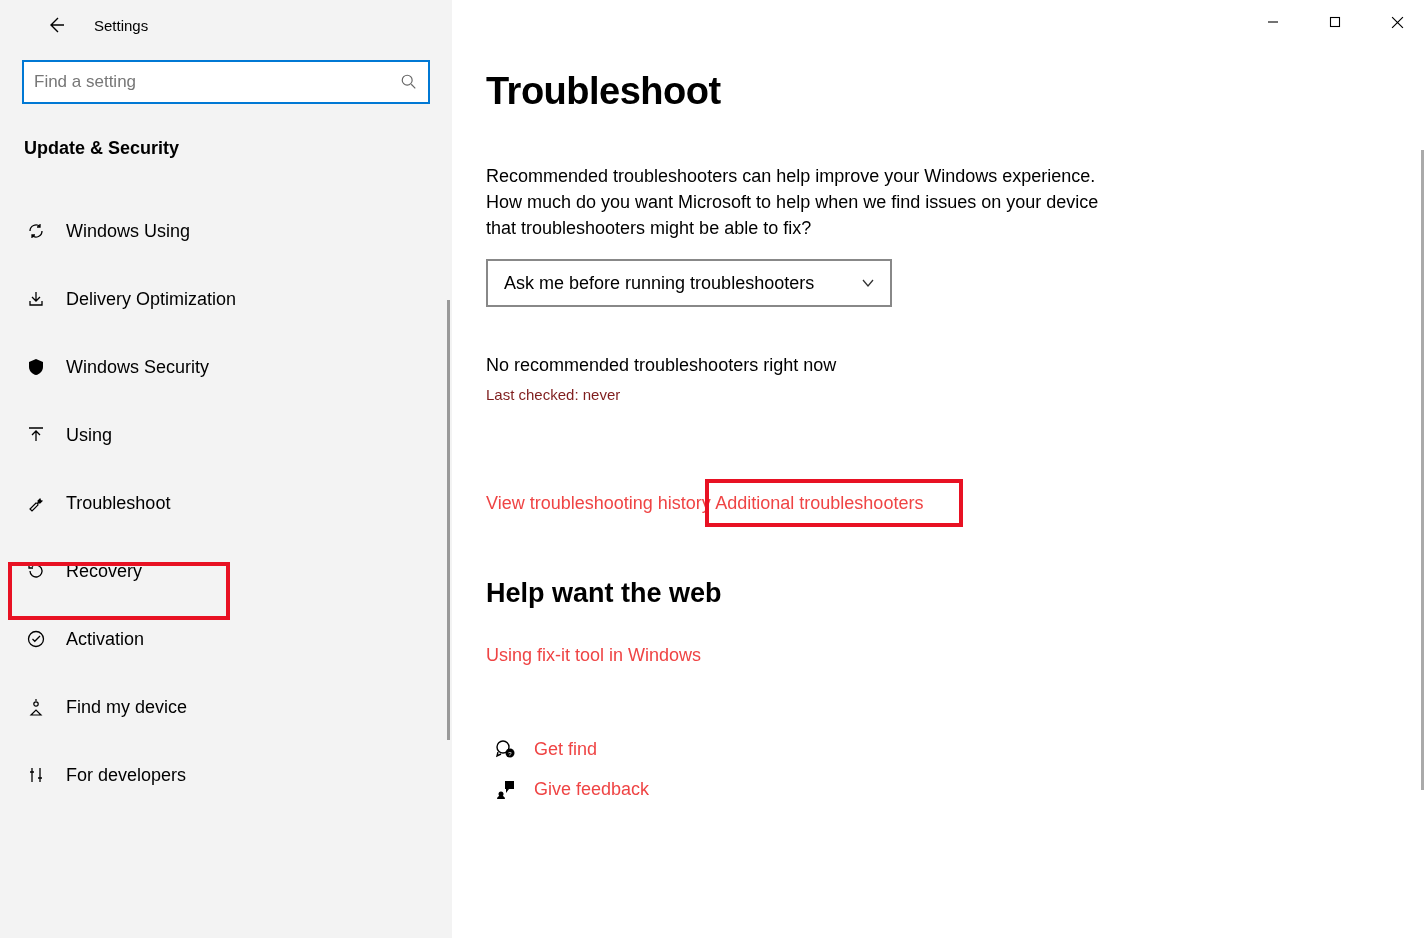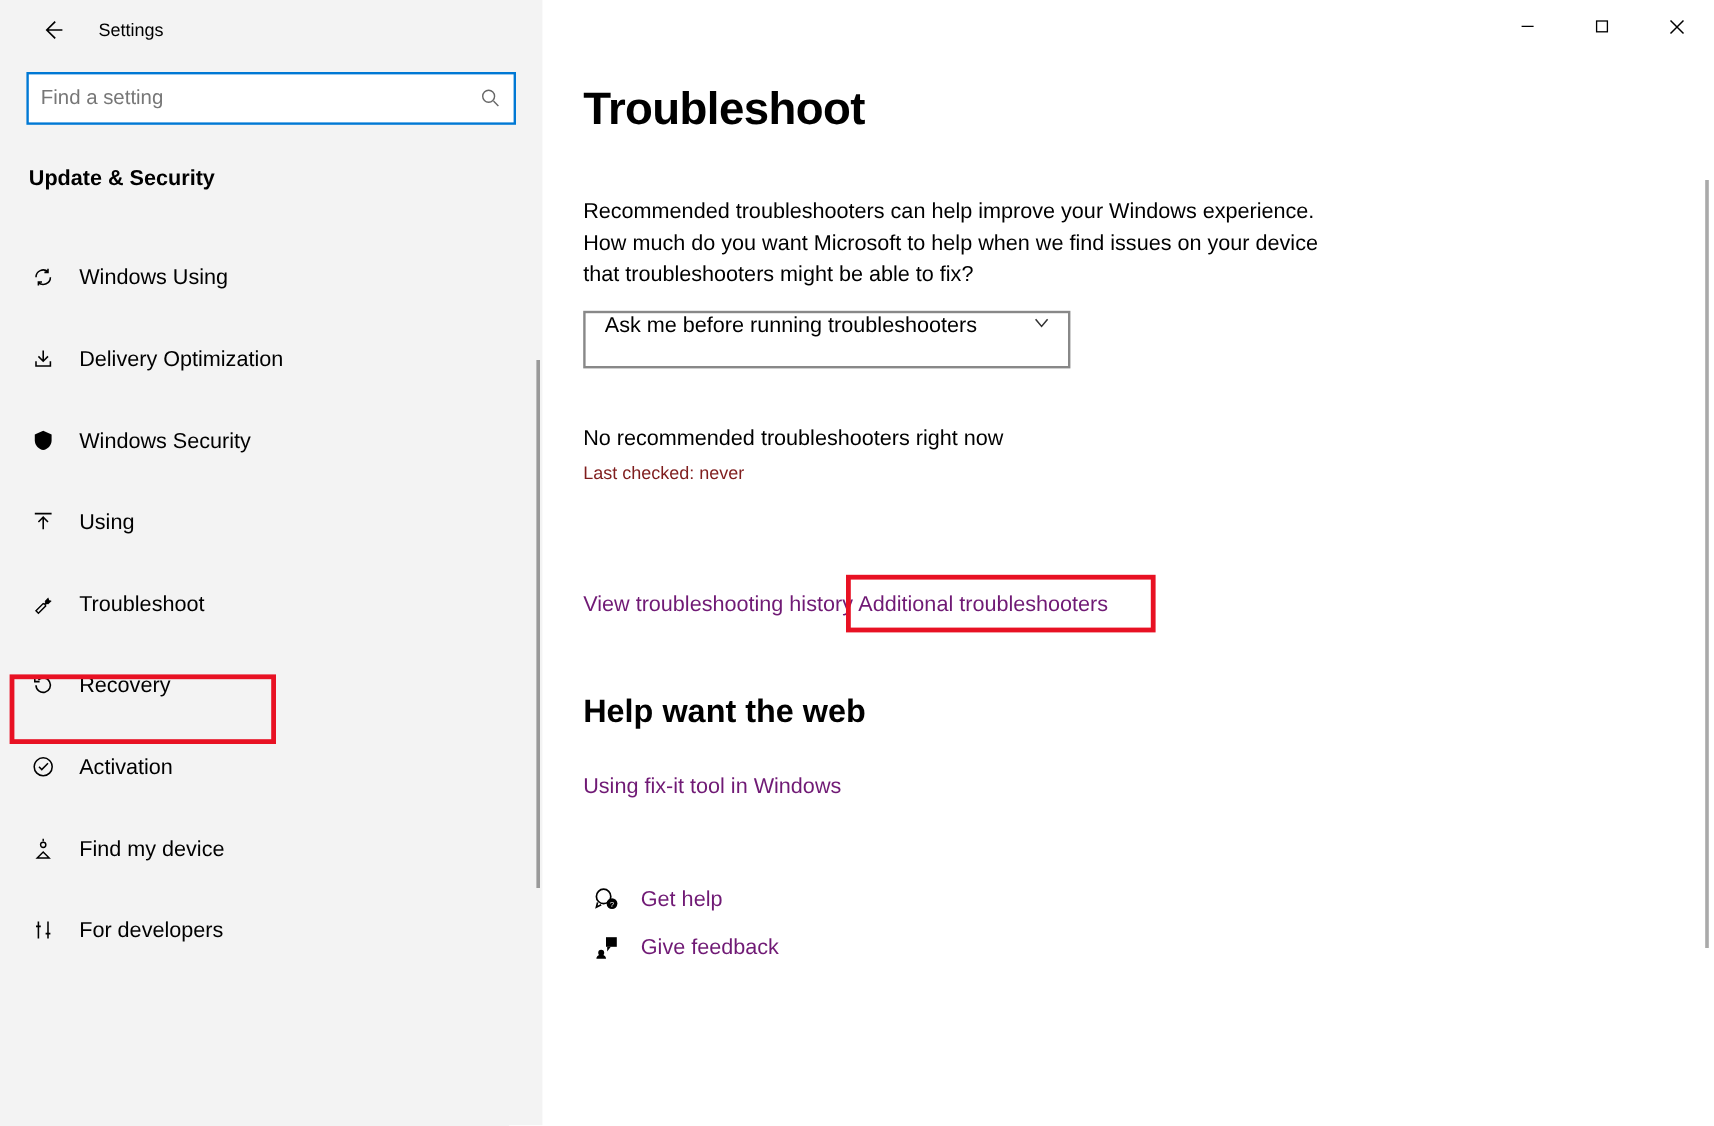--- a/index.html
+++ b/index.html
@@ -1,18 +1,18 @@
 <!DOCTYPE html>
 <html><head>
 <meta charset="utf-8">
 <style>
   * { box-sizing: border-box; margin: 0; padding: 0; font-family: "Segoe UI", Arial, sans-serif; }
   body { width: 1428px; height: 938px; background: #fff; display: flex; overflow: hidden; }
   .sidebar { width: 452px; height: 100%; background: #f3f3f3; position: relative; }
-  .header-row { display: flex; align-items: center; height: 50px; padding-left: 24px; }
+  .header-row { display: flex; align-items: center; height: 50px; padding-left: 36px; }
   .back-btn { width: 40px; height: 40px; display: flex; align-items: center; justify-content: center; cursor: pointer; }
   .app-title { font-size: 15px; margin-left: 18px; }
   .home-row { display: flex; align-items: center; height: 60px; padding-left: 24px; margin-top: 28px; cursor: pointer; }
   .home-row .icon { width: 24px; display:flex; align-items:center; justify-content:center; }
   .home-label { font-size: 19px; margin-left: 18px; }
   .search-wrap { margin: 10px 22px 0 22px; }
   .search-box { width: 100%; height: 44px; border: 2px solid #0078d4; background: #fff; display: flex; align-items: center; padding: 0 10px; }
   .search-box input { flex: 1; border: none; outline: none; font-size: 17px; background: transparent; color: #3b82f6; }
   .search-box input::placeholder { color: #777; }
   .section-title { font-size: 18px; font-weight: 600; margin: 34px 0 0 24px; }
@@ -21,24 +21,24 @@
   .nav-item .icon { width: 24px; display:flex; align-items:center; justify-content:center; }
   .nav-item .label { margin-left: 18px; }
   .red-frame-side { border: 4px solid #e81123; position: absolute; left: 8px; width: 222px; height: 58px; pointer-events: none; }
   .side-scroll { position: absolute; left: 447px; top: 300px; width: 3px; height: 440px; background: #999; }
   
   .main { flex: 1; position: relative; padding: 70px 40px 0 34px; }
   .win-controls { position: absolute; top: 0; right: 0; display: flex; }
   .win-btn { width: 62px; height: 44px; display: flex; align-items: center; justify-content: center; cursor: pointer; }
   .page-title { font-size: 38px; font-weight: 600; letter-spacing: -0.5px; }
   .desc { font-size: 18px; line-height: 1.45; margin-top: 50px; max-width: 620px; }
-  .dropdown { margin-top: 18px; border: 2px solid #888; width: 406px; height: 48px; display: flex; justify-content: space-between; padding: 0 14px 0 16px; font-size: 18px; cursor: pointer; background:#fff; }
+  .dropdown { margin-top: 18px; border: 2px solid #888; width: 406px; height: 48px; display: flex; align-items: center; justify-content: space-between; padding: 0 14px 0 16px; font-size: 18px; cursor: pointer; background:#fff; }
   .status-line { font-size: 18px; margin-top: 48px; }
   .status-sub { font-size: 15px; color: #7f1d1d; margin-top: 10px; }
-  .link { color: #701a75; font-size: 18px; cursor: pointer; display: inline-block; }
+  .link { color: #ef4444; font-size: 18px; cursor: pointer; display: inline-block; }
   .link-history { margin-top: 90px; }
   .link-additional-wrap { margin-top: 72px; position: relative; display: inline-block; }
   .red-frame-main { border: 4px solid #e81123; position: absolute; left: -10px; top: -14px; width: 258px; height: 48px; pointer-events: none; }
   .sub-heading { font-size: 27px; font-weight: 600; margin-top: 64px; }
   .link-fixit { margin-top: 36px; }
   .footer-links { margin-top: 72px; }
   .footer-row { display: flex; align-items: center; margin-bottom: 18px; }
   .footer-row .ficon { width: 40px; display:flex; align-items:center; justify-content:center; }
   .footer-row .link { margin-left: 8px; }
   .main-scroll { position: absolute; right: 4px; top: 150px; width: 3px; height: 640px; background: #aaa; }
@@ -195,21 +195,21 @@
   <div class="footer-links">
     <div class="footer-row">
       <span class="ficon">
           <svg width="22" height="22" viewBox="0 0 22 22">
             <circle cx="8" cy="9" r="6" stroke="#000" stroke-width="1.4" fill="none"></circle>
             <path d="M3 14l-1 4 4-2" stroke="#000" stroke-width="1.4" fill="none"></path>
             <circle cx="15" cy="15" r="4.5" fill="#000"></circle>
             <text x="15" y="18" font-size="6" fill="#fff" text-anchor="middle">?</text>
           </svg>
         </span>
-      <a class="link">Get help</a>
+      <a class="link">Get find</a>
     </div>
     <div class="footer-row">
       <span class="ficon">
           <svg width="22" height="22" viewBox="0 0 22 22">
             <rect x="10" y="3" width="9" height="8" fill="#000"></rect>
             <path d="M14 11l-3 4v-4" fill="#000"></path>
             <circle cx="6" cy="16" r="2.5" fill="#000"></circle>
             <path d="M2 21c0-2 2-3.5 4-3.5s4 1.5 4 3.5" fill="#000"></path>
           </svg>
         </span>

